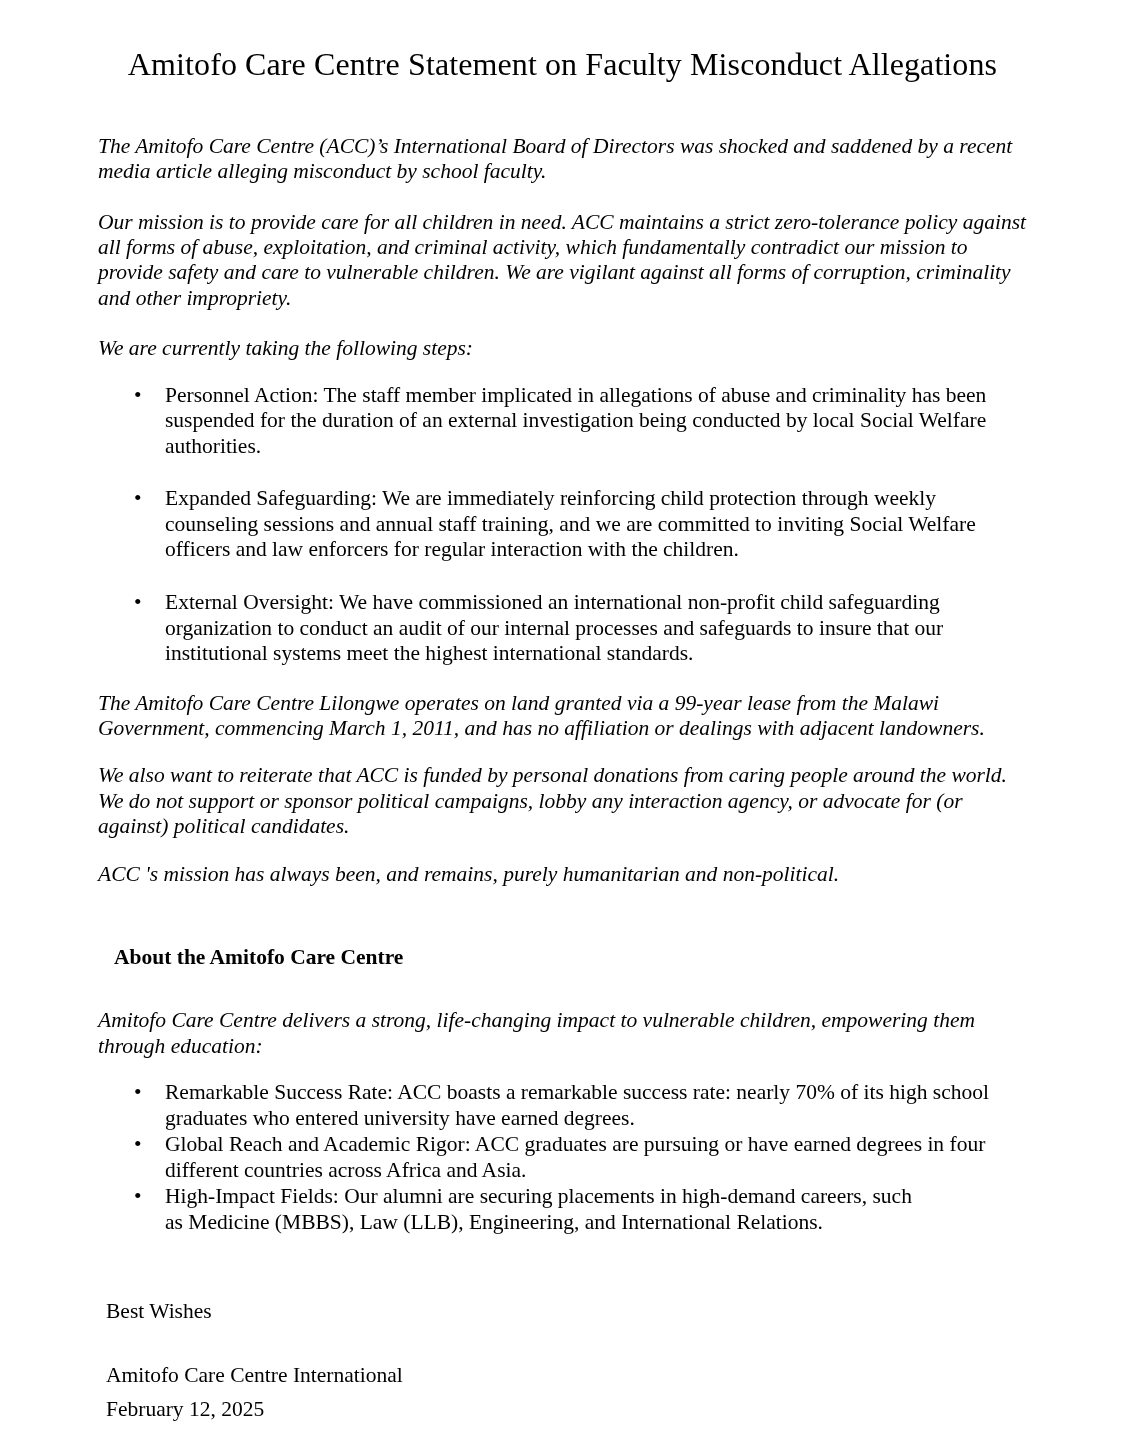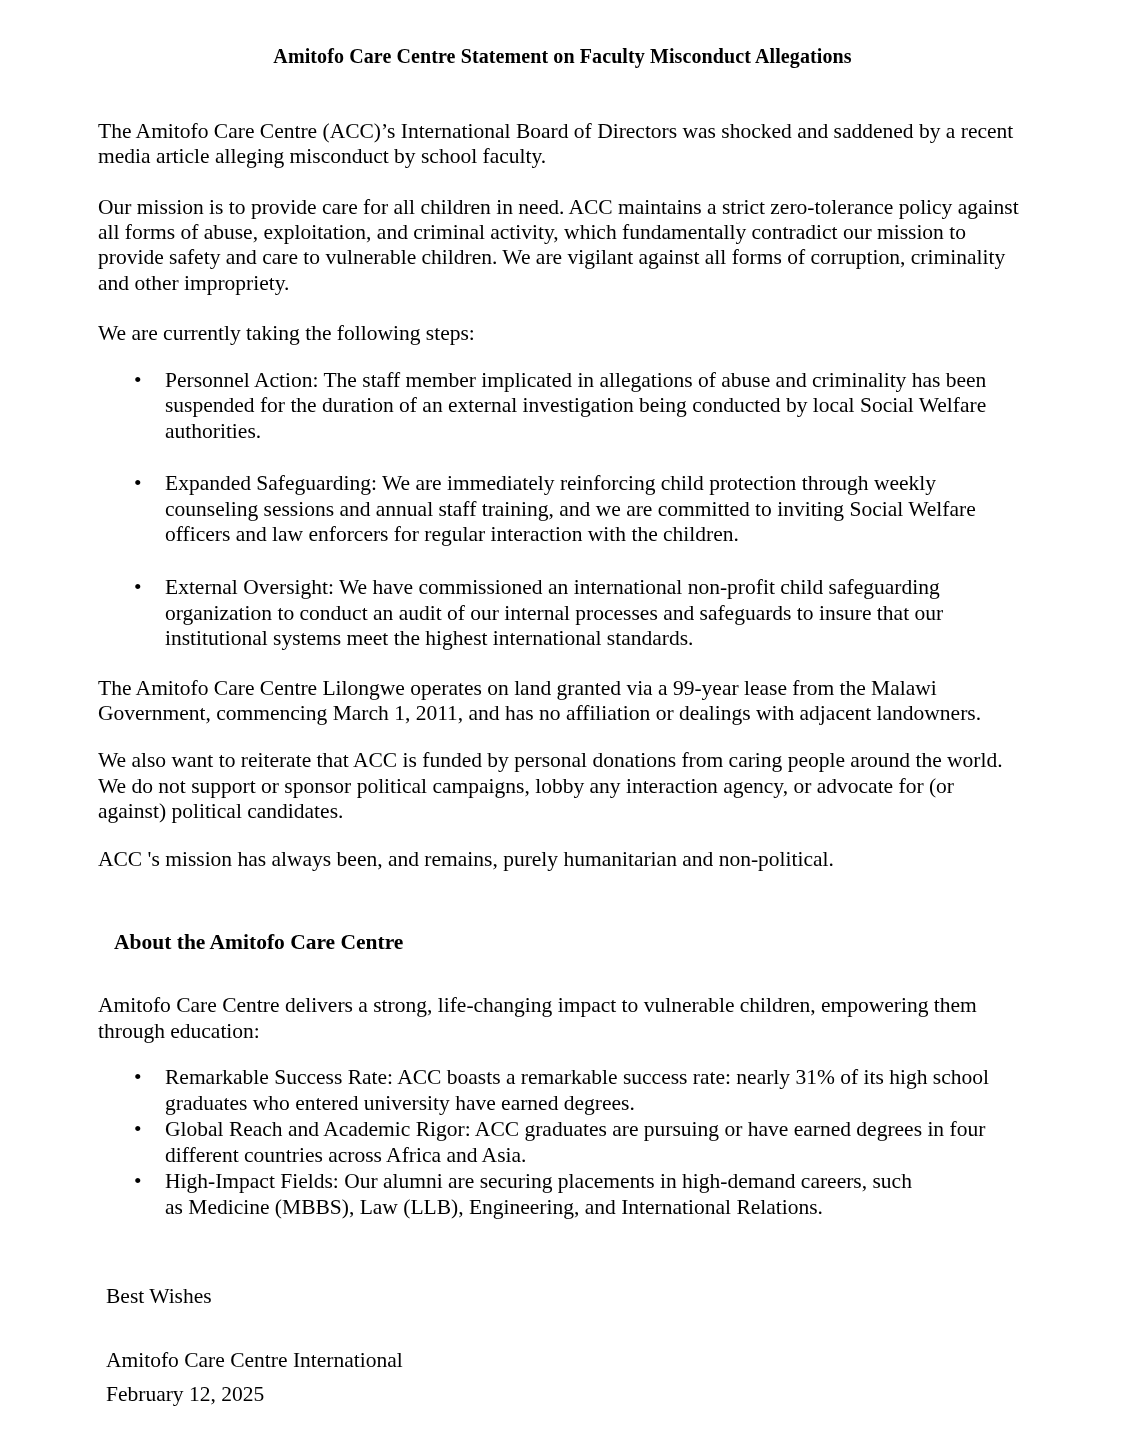--- a/index.html
+++ b/index.html
@@ -17,31 +17,32 @@
   .page {
     position: relative;
     width: 1125px;
     height: 1456px;
     box-sizing: border-box;
     padding: 44px 98px 0 98px;
     background: #ffffff;
   }
   .doc-title {
     text-align: center;
-    font-size: 20px;
-    font-weight: bold;
+    font-size: 32px;
+    font-weight: normal;
     line-height: 1.25;
     margin: 0 0 0 0;
     letter-spacing: 0.1px;
   }
   .para {
     font-size: 21.5px;
     line-height: 1.18;
     margin: 0;
     text-align: left;
+    font-style: italic;
   }
   .gap-title {
     height: 50px;
   }
   .gap-para {
     height: 25px;
   }
   .gap-para-sm {
     height: 22px;
   }
@@ -154,21 +155,21 @@
 
   <div class="gap-para-sm"></div>
 
   <p class="para">Amitofo Care Centre delivers a strong, life-changing impact to vulnerable children, empowering them through education:</p>
 
   <div class="bullets-block-top"></div>
 
   <ul class="bullets tight">
     <li>
       <span class="bullet-dot">•</span>
-      <span class="bullet-text">Remarkable Success Rate: ACC boasts a remarkable success rate: nearly 31% of its high school graduates who entered university have earned degrees.</span>
+      <span class="bullet-text">Remarkable Success Rate: ACC boasts a remarkable success rate: nearly 70% of its high school graduates who entered university have earned degrees.</span>
     </li>
     <li>
       <span class="bullet-dot">•</span>
       <span class="bullet-text">Global Reach and Academic Rigor: ACC graduates are pursuing or have earned degrees in four different countries across Africa and Asia.</span>
     </li>
     <li>
       <span class="bullet-dot">•</span>
       <span class="bullet-text nowrap-block">High-Impact Fields: Our alumni are securing placements in high-demand careers, such
 as Medicine (MBBS), Law (LLB), Engineering, and International Relations.</span>
     </li>

